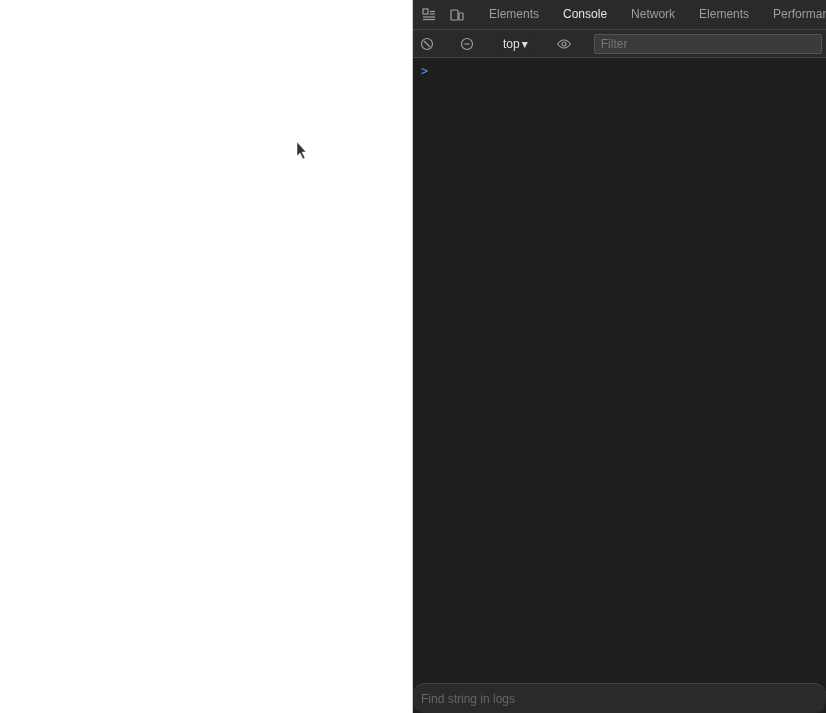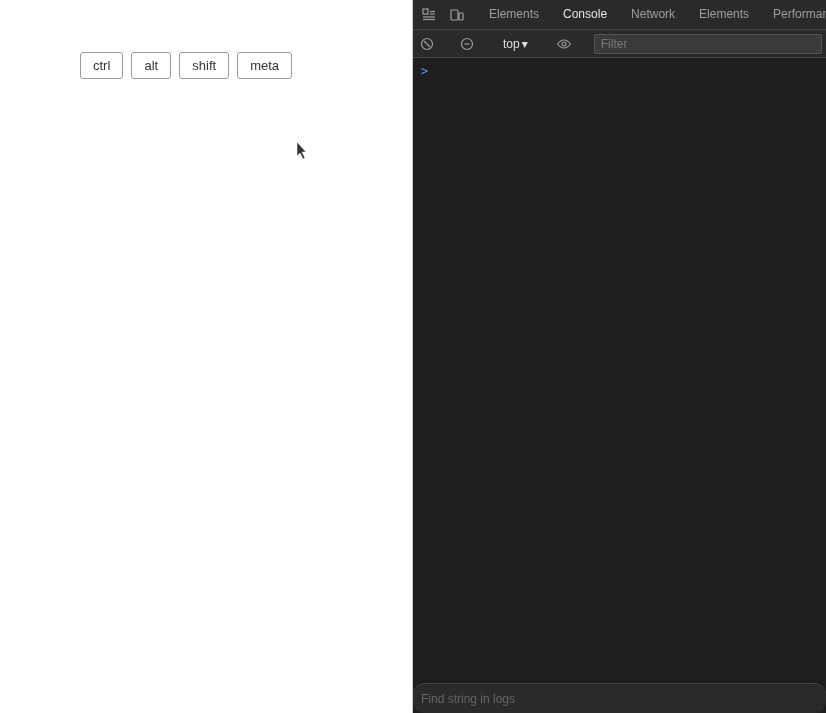--- a/index.html
+++ b/index.html
@@ -220,26 +220,20 @@
     }
 
     .find-bar-input::placeholder {
       color: #666;
     }
   </style>
 </head>
 <body>
 
 <div class="left-panel">
-  <div class="key-buttons">
-    <button class="key-btn">ctrl</button>
-    <button class="key-btn">alt</button>
-    <button class="key-btn">shift</button>
-    <button class="key-btn">meta</button>
-  </div>
 
   <div class="cursor-indicator">
     <svg width="12" height="18" viewBox="0 0 12 18">
       <path d="M0 0 L0 14 L3 11 L6 17 L8 16 L5 10 L9 10 Z" fill="#333" stroke="#fff" stroke-width="0.5"></path>
     </svg>
   </div>
 </div>
 
 <div class="devtools-panel">
 

